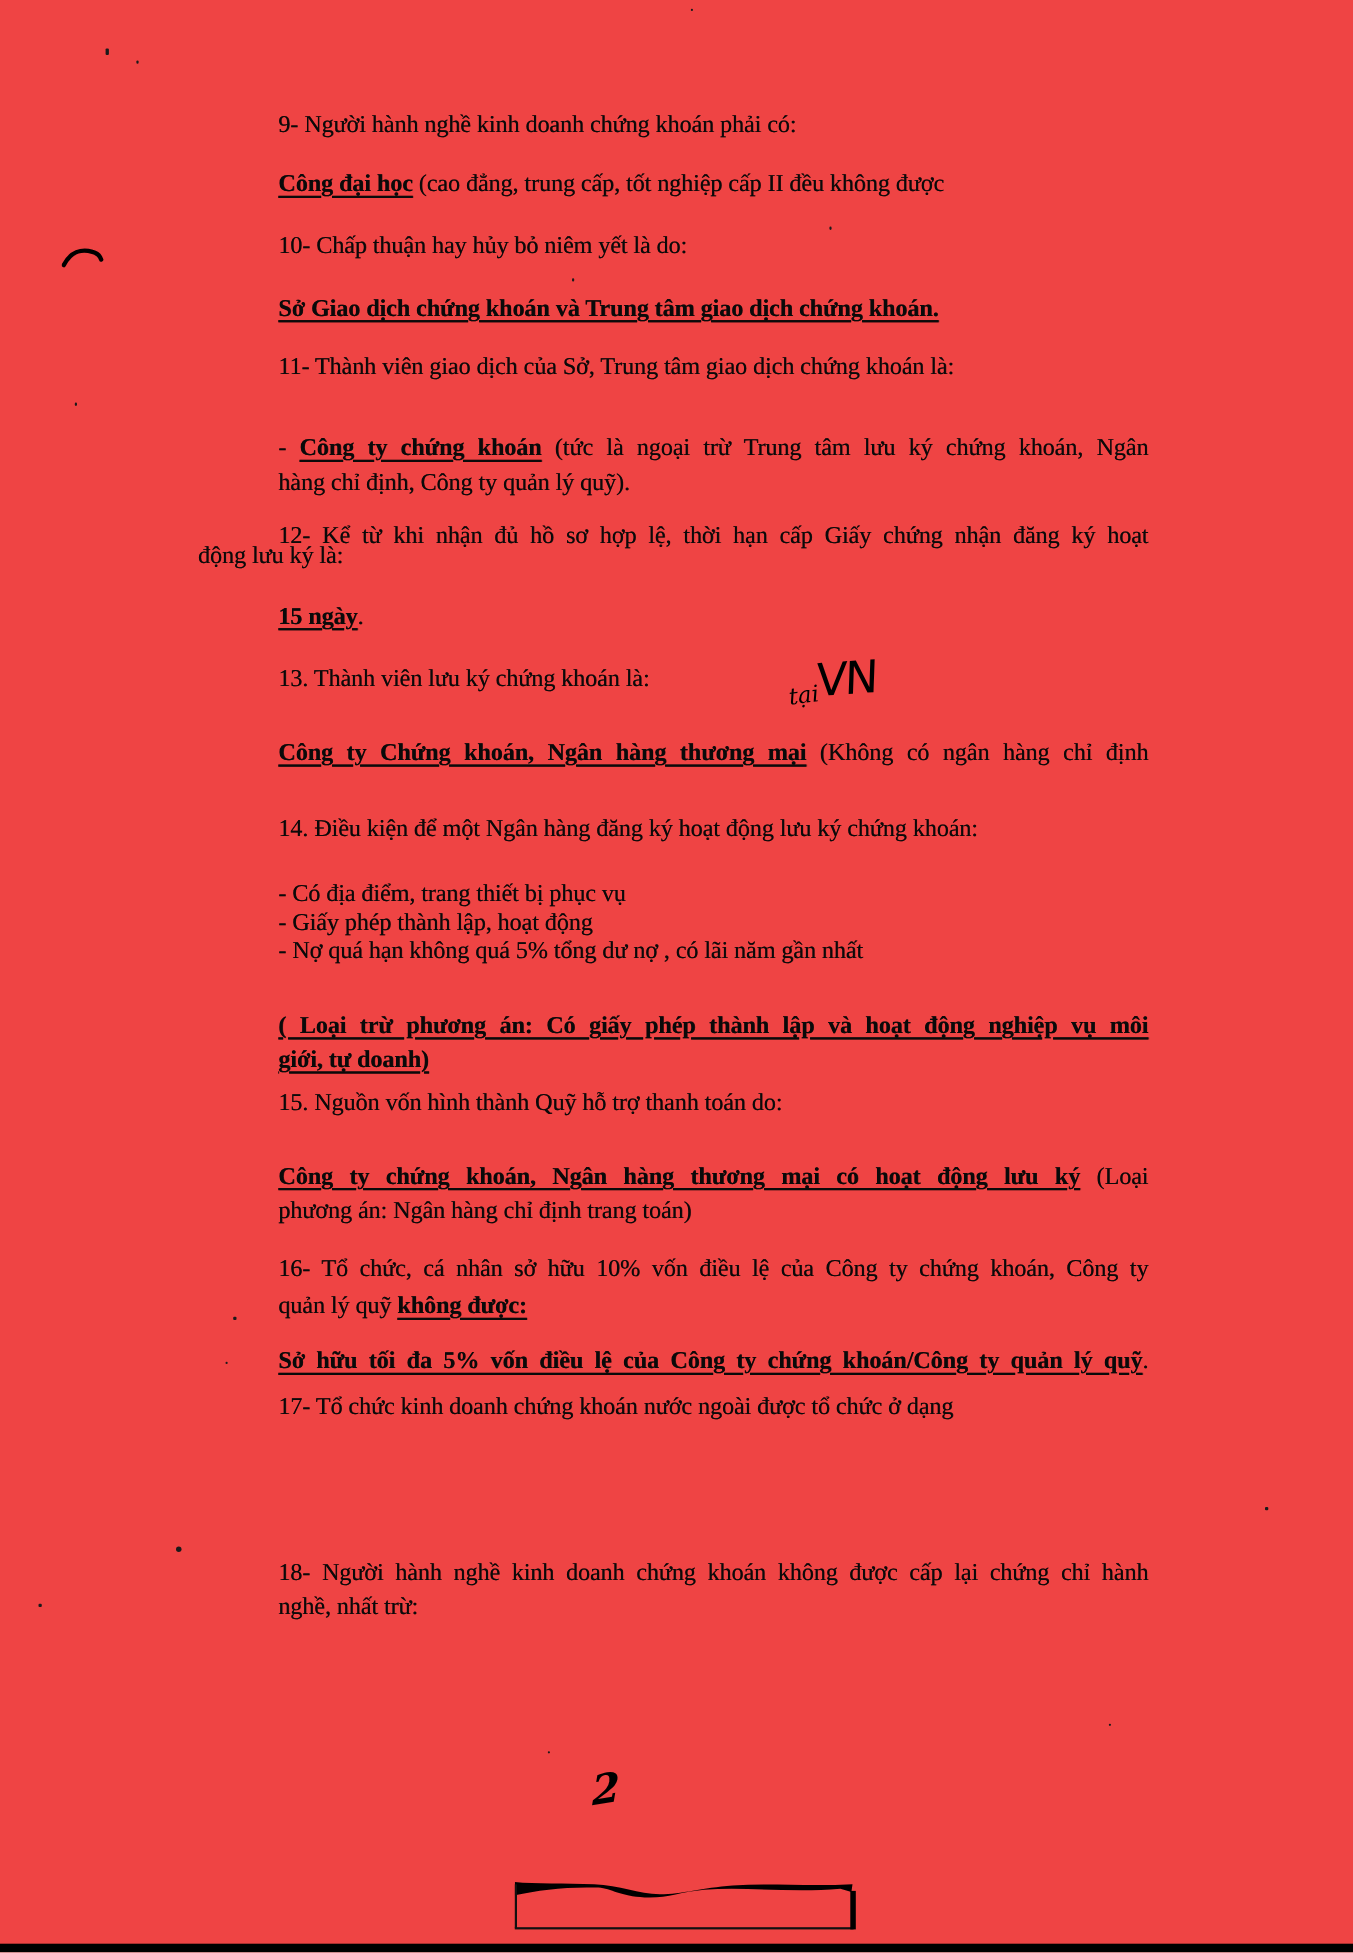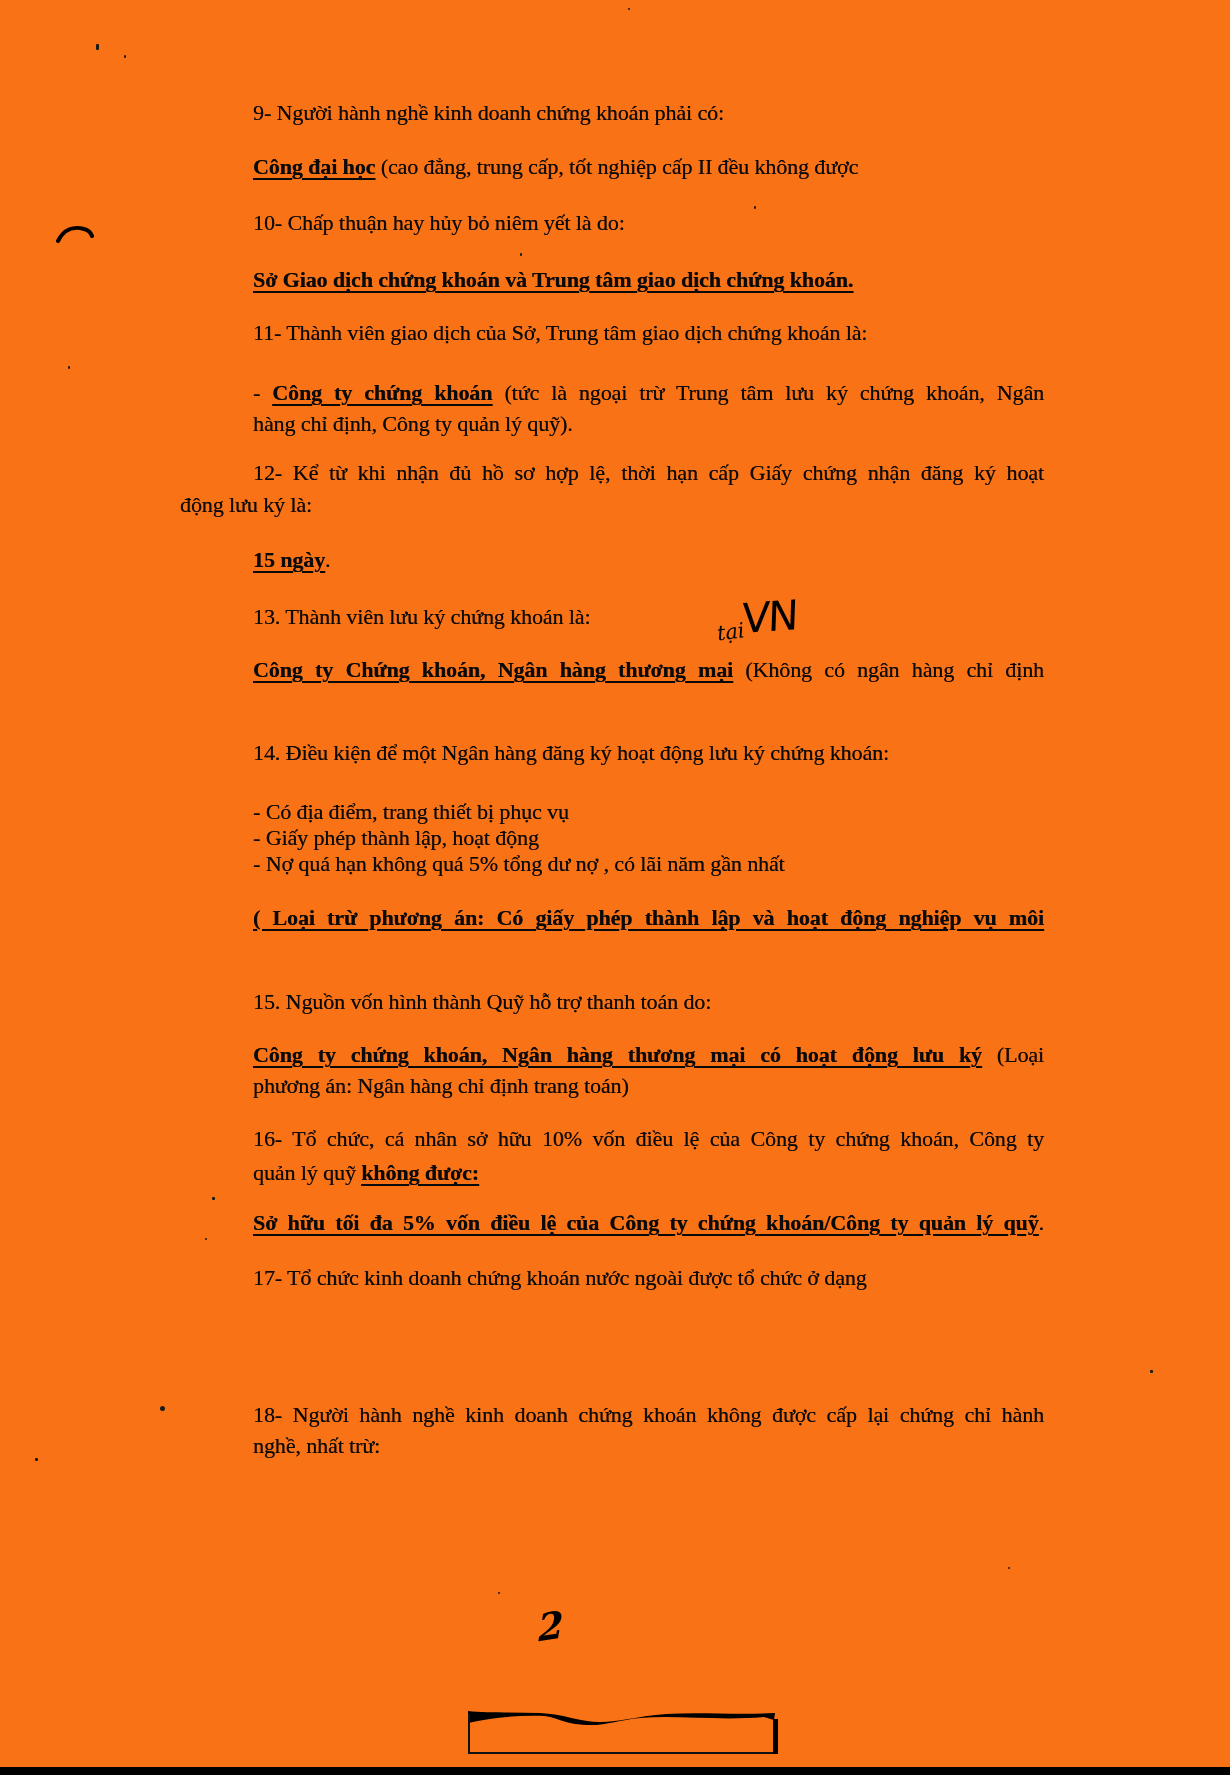--- a/index.html
+++ b/index.html
@@ -1,26 +1,26 @@
 <!DOCTYPE html>
 <html><head>
 <meta charset="utf-8">
 <style>
   html,body { margin:0; padding:0; background:#e8e8e8; }
   .page {
     position:relative; width:1230px; height:1775px; margin:0 auto;
-    background:#f97316; overflow:hidden;
+    background:#ef4444; overflow:hidden;
     font-family:"Liberation Serif","DejaVu Serif",serif;
     font-size:22px; color:#0a0a0a;
     text-shadow:0.3px 0 0 rgba(0,0,0,0.65);
     letter-spacing:-0.1px;
   }
   .para { position:absolute; left:253px; width:791px; line-height:31px; }
   .line { display:block; }
-  .fill { text-align:justify; text-align-last:justify; }
+  .fill { text-align:justify; text-align-last:justify;margin-top:14px; }
   .bu {
     font-weight:700; text-decoration:underline;
     text-decoration-thickness:2.4px; text-underline-offset:4px;
   }
   .tight { line-height:26px; }
   .lh34 { line-height:34px; }
   .outdent { left:180px; width:864px; }
   .hw { position:absolute; color:#000; text-shadow:none; }
   .hw-tai { left:717px; top:620px; font-size:21px; font-family:"DejaVu Serif",serif; font-style:italic; transform:rotate(-7deg); }
   .hw-vn  { left:742px; top:593px; font-size:41px; font-family:"DejaVu Sans",sans-serif; font-weight:400; transform:rotate(-4deg) skewX(-6deg); letter-spacing:-2px; }
@@ -72,20 +72,21 @@
   <div class="para" style="top:737px">14. Điều kiện để một Ngân hàng đăng ký hoạt động lưu ký chứng khoán:</div>
 
   <div class="para tight" style="top:799px">
     <span class="line">- Có địa điểm, trang thiết bị phục vụ</span>
     <span class="line">- Giấy phép thành lập, hoạt động</span>
     <span class="line">- Nợ quá hạn không quá 5% tổng dư nợ , có lãi năm gần nhất</span>
   </div>
 
   <div class="para" style="top:902px">
     <span class="line fill"><span class="bu">( Loại trừ phương án: Có giấy phép thành lập và hoạt động nghiệp vụ môi</span></span>
+    <span class="line"><span class="bu">giới, tự doanh)</span></span>
   </div>
 
   <div class="para" style="top:986px">15. Nguồn vốn hình thành Quỹ hỗ trợ thanh toán do:</div>
 
   <div class="para" style="top:1039px">
     <span class="line fill"><span class="bu">Công ty chứng khoán, Ngân hàng thương mại có hoạt động lưu ký</span><span> (Loại</span></span>
     <span class="line">phương án: Ngân hàng chỉ định trang toán)</span>
   </div>
 
   <div class="para lh34" style="top:1122px">

